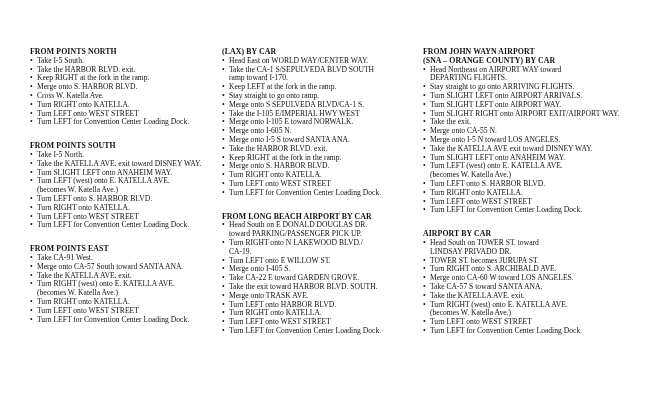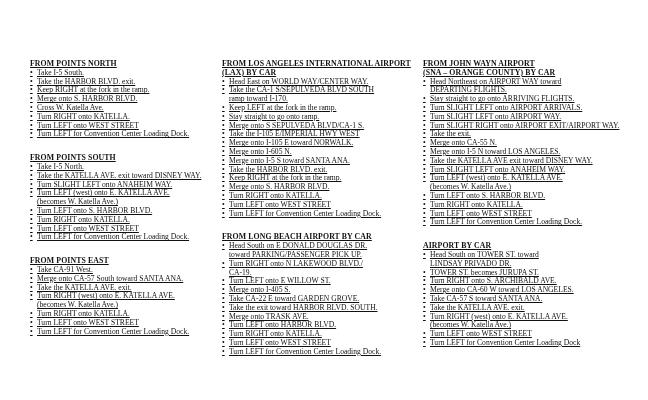--- a/index.html
+++ b/index.html
@@ -7,24 +7,23 @@
     position: relative;
     width: 648px;
     height: 400px;
     background: #ffffff;
     overflow: hidden;
     font-family: "Liberation Serif", serif;
     color: #111111;
   }
   .col {
     position: absolute;
-    top: 60px;
+    top: 48px;
     font-size: 7.6px;
     line-height: 8.8px;
-    text-decoration: underline;
   }
   .col-0 { left: 30px;  width: 188px; }
   .col-1 { left: 222px; width: 198px; }
   .col-2 { left: 423px; width: 210px; }
   .section + .section { margin-top: 15px; }
   .heading-line {
     font-weight: bold;
     font-size: 7.8px;
     line-height: 8.8px;
     letter-spacing: 0.1px;
@@ -195,21 +194,20 @@
           <div class="step">
             <div class="step-line">
               <span class="bullet">•</span>
               <span class="step-text">Turn LEFT for Convention Center Loading Dock.</span>
             </div>
           </div>
         </div>
       </div>
       <div class="col col-1">
         <div class="section">
-          <div class="heading-line">FROM LOS ANGELES INTERNATIONAL AIRPORT</div>
           <div class="heading-line">(LAX) BY CAR</div>
           <div class="step">
             <div class="step-line">
               <span class="bullet">•</span>
               <span class="step-text">Head East on WORLD WAY/CENTER WAY.</span>
             </div>
           </div>
           <div class="step">
             <div class="step-line">
               <span class="bullet">•</span>

